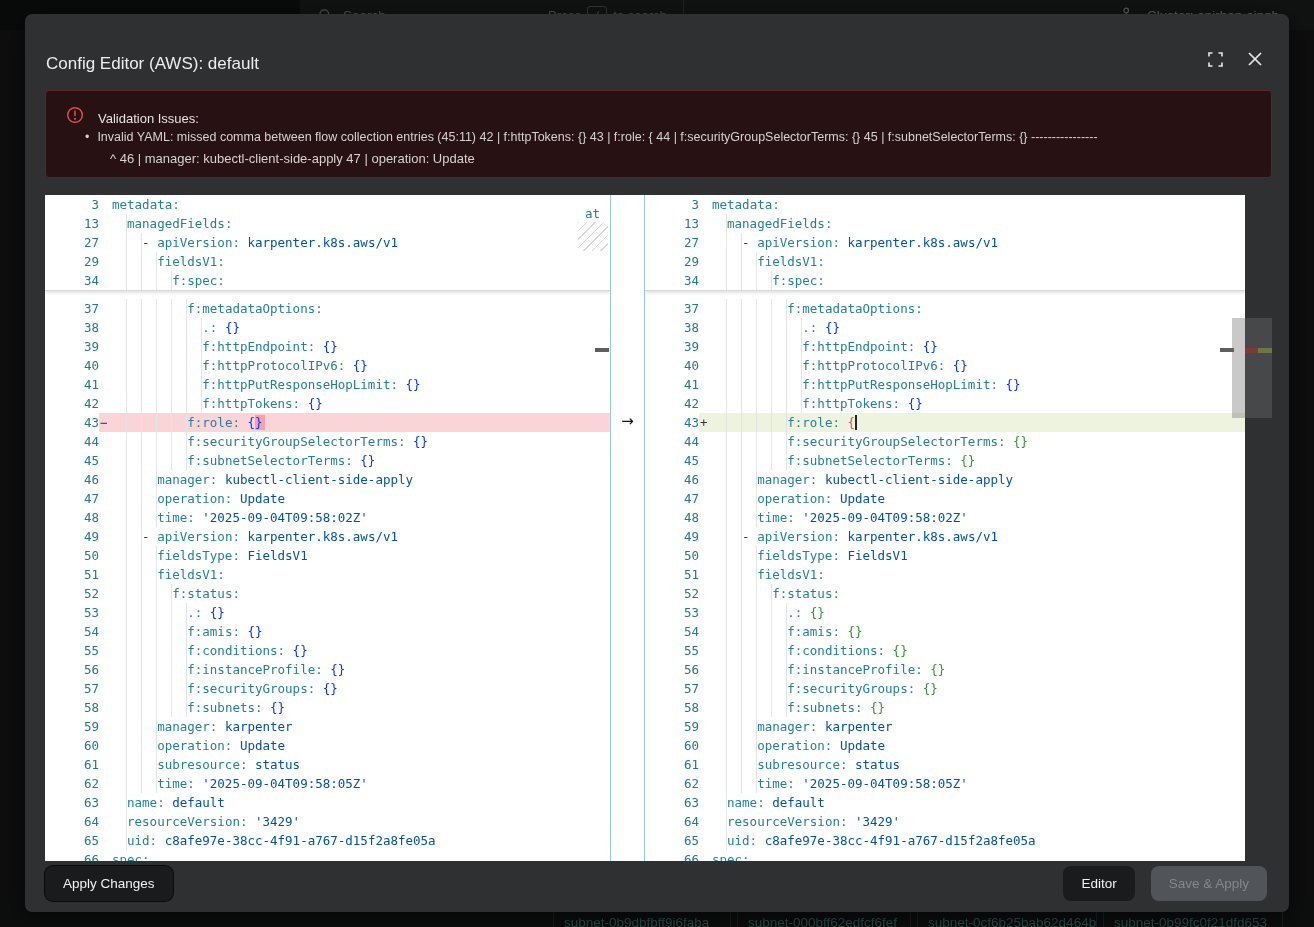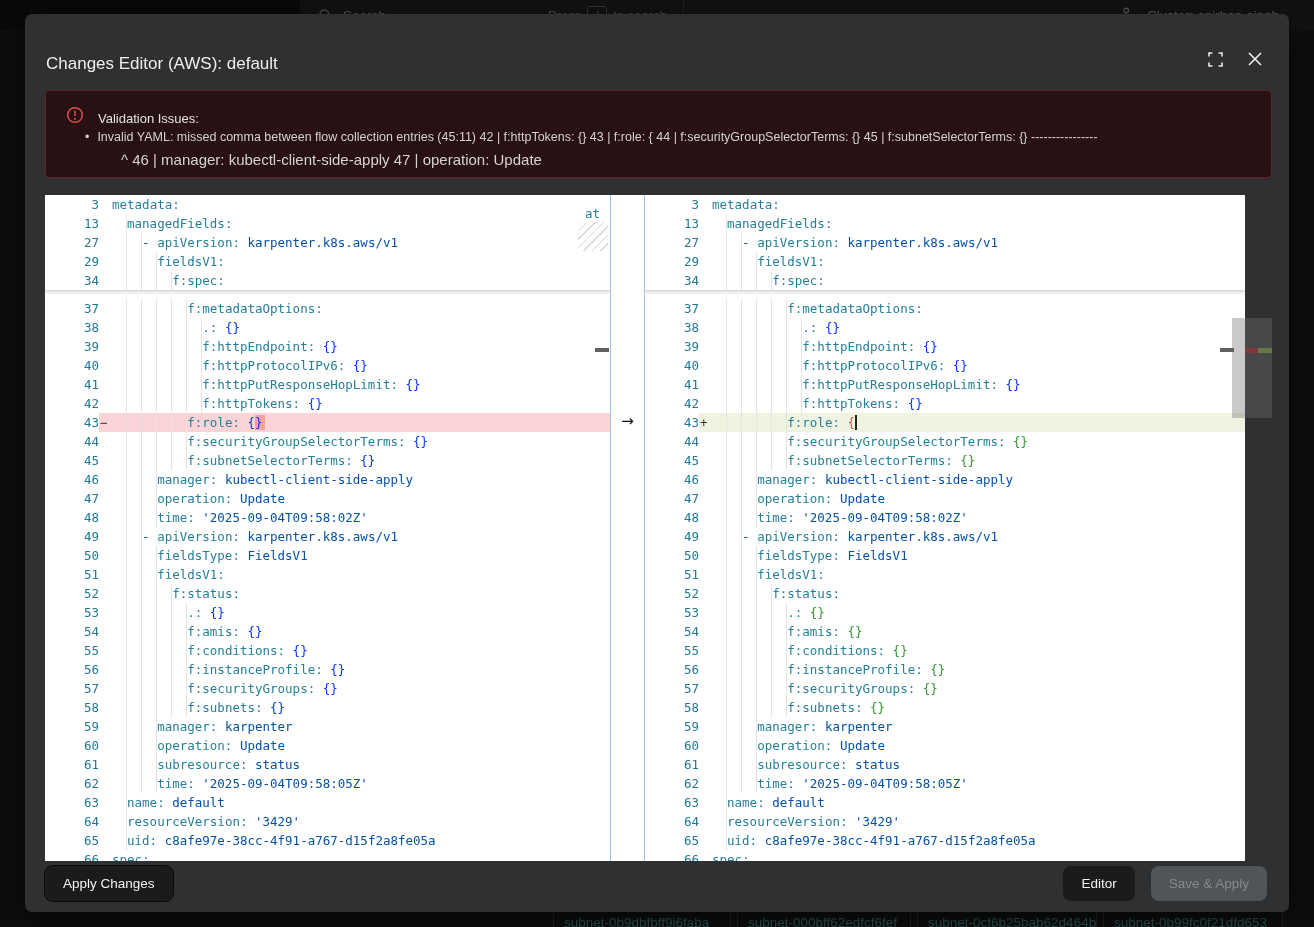--- a/index.html
+++ b/index.html
@@ -34,21 +34,21 @@
   .icon-btn{position:absolute;top:32px;width:26px;height:26px;display:flex;align-items:center;justify-content:center;cursor:pointer;}
   .icon-expand{left:1177px;}
   .icon-close{left:1217px;}
 
   .banner{position:absolute;left:20px;top:76px;width:1227px;height:88px;background:#271113;
           border:1px solid #5f2226;border-radius:4px;box-sizing:border-box;}
   .banner-icon{position:absolute;left:20px;top:15px;}
   .banner-title{position:absolute;left:52px;top:20px;color:#e6e3e3;font-size:13px;}
   .banner-b1{position:absolute;left:39px;top:39px;color:#d6d2d2;font-size:12.5px;white-space:nowrap;}
   .banner-b1 .dot{margin-right:8px;}
-  .banner-b2{position:absolute;left:75px;top:60px;color:#d6d2d2;font-size:15px;white-space:nowrap;}
+  .banner-b2{position:absolute;left:64px;top:60px;color:#d6d2d2;font-size:13px;white-space:nowrap;}
 
   
   .diff-editor{position:absolute;left:20px;top:181px;width:1227px;height:666px;display:flex;background:#2f3032;
                font-family:"DejaVu Sans Mono",monospace;font-size:12.5px;}
   .pane{background:#ffffff;position:relative;overflow:hidden;flex:none;}
   .pane-left{width:565px;}
   .pane-right{width:600px;}
   .gutter{width:33px;flex:none;background:#ffffff;border-left:1px solid #9dc6e6;border-right:1px solid #9dc6e6;position:relative;}
   .diff-arrow{position:absolute;left:0;right:0;top:217px;height:19px;line-height:19px;text-align:center;
               font-size:15px;color:#111;cursor:pointer;font-family:"DejaVu Sans",sans-serif;}
@@ -133,21 +133,21 @@
       <div class="bcell">subnet-0b9dbfbff9j6faba</div>
       <div class="bcell">subnet-000bff62edfcf6fef</div>
       <div class="bcell">subnet-0cf6b25bab62d464b0</div>
       <div class="bcell">subnet-0b99fc0f21dfd653</div>
     </div>
 
   <div class="overlay"></div>
 
   <div class="modal">
     <div class="modal-header">
-      <div class="modal-title">Changes Editor (AWS): default</div>
+      <div class="modal-title">Config Editor (AWS): default</div>
       <div class="icon-btn icon-expand">
         <svg width="15" height="15" viewBox="0 0 15 15" fill="none" stroke="#e8e8e8" stroke-width="1.6">
             <path d="M1 4.5 V1 H4.5"></path>
             <path d="M10.5 1 H14 V4.5"></path>
             <path d="M14 10.5 V14 H10.5"></path>
             <path d="M4.5 14 H1 V10.5"></path>
           </svg>
       </div>
       <div class="icon-btn icon-close">
         <svg width="14" height="14" viewBox="0 0 14 14" stroke="#e8e8e8" stroke-width="1.7">

